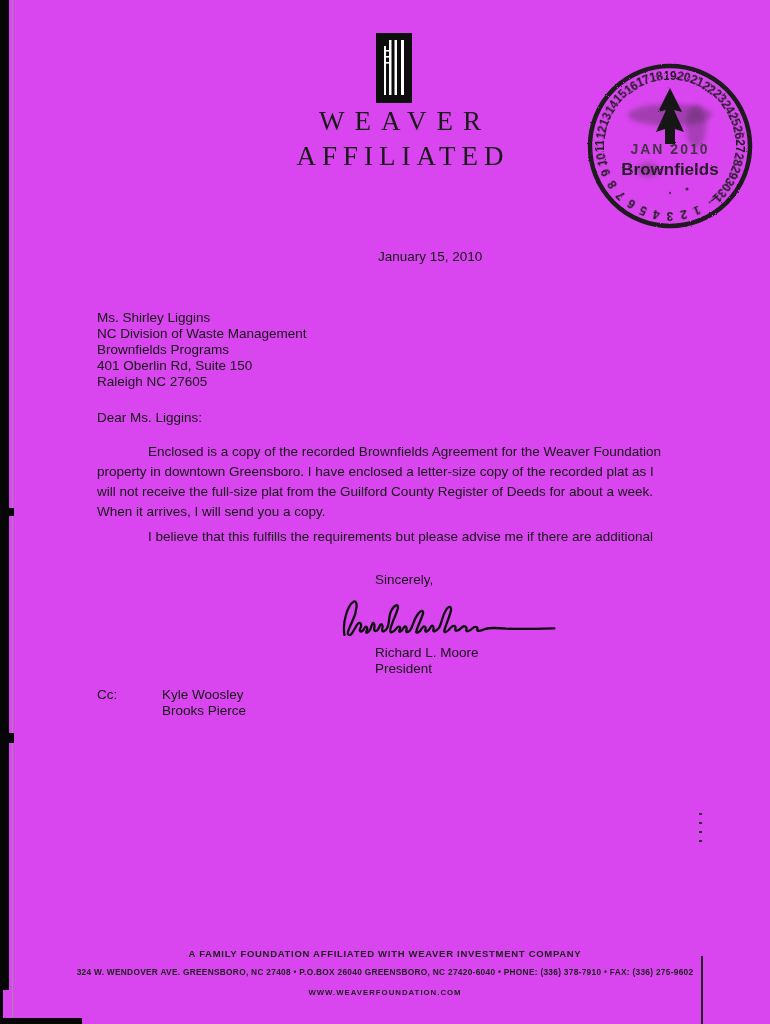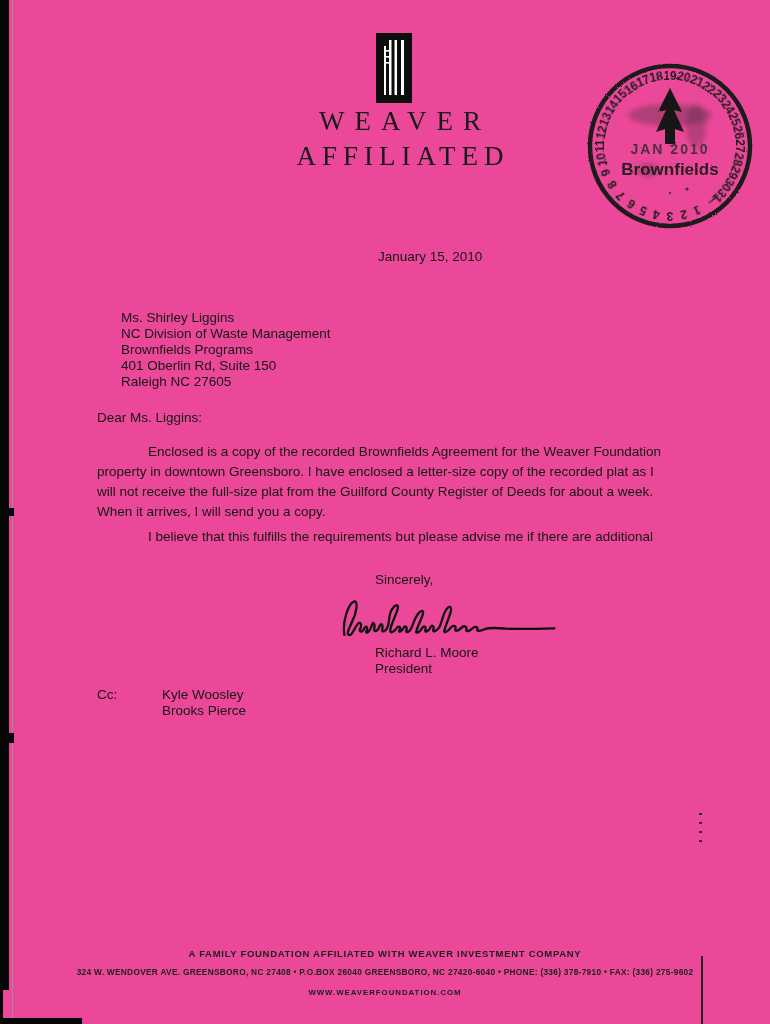--- a/index.html
+++ b/index.html
@@ -1,18 +1,18 @@
 <!DOCTYPE html>
 <html><head>
 <meta charset="utf-8">
 <style>
   html,body{margin:0;padding:0;background:#e8e8e8;}
   .page{
     position:relative;width:770px;height:1024px;margin:0 auto;
-    background:#ec4899;overflow:hidden;
+    background:#d946ef;overflow:hidden;
     font-family:"Liberation Sans",sans-serif;color:#161616;
   }
   
   .edge-left-black{position:absolute;left:0;top:0;width:9px;height:990px;background:#060606;}
   .edge-left-thin{position:absolute;left:0;top:990px;width:3px;height:34px;background:#060606;}
   .edge-gray-line{position:absolute;left:12px;top:0;width:1px;height:1024px;background:#9a9a9a;opacity:.75;}
   .edge-tick-1{position:absolute;left:9px;top:508px;width:5px;height:8px;background:#060606;}
   .edge-tick-2{position:absolute;left:9px;top:733px;width:5px;height:10px;background:#060606;}
   .corner-bar{position:absolute;left:0;top:1018px;width:82px;height:6px;background:#060606;}
   .dotted-artifact{position:absolute;left:699px;top:813px;width:3px;height:32px;
@@ -26,21 +26,21 @@
   .org-line2{font-size:27px;letter-spacing:6px;text-indent:6px;margin-top:4px;}
   
   .stamp{position:absolute;left:584px;top:60px;width:172px;height:172px;}
   .stamp svg text{font-family:"Liberation Sans",sans-serif;}
   .stamp-day{font-size:12px;font-weight:bold;fill:#1c1c1c;text-anchor:middle;dominant-baseline:middle;}
   .stamp-month{font-family:"Liberation Mono",monospace;font-size:14px;font-weight:bold;
     letter-spacing:2px;fill:#2e2e2e;text-anchor:middle;}
   .stamp-program{font-size:17px;font-weight:bold;fill:#1b1b1b;text-anchor:middle;}
   
   .date-line{position:absolute;left:378px;top:249px;font-size:13.5px;}
-  .recipient{position:absolute;left:97px;top:310px;font-size:13.5px;line-height:16px;margin-left:24px;}
+  .recipient{position:absolute;left:97px;top:310px;font-size:13.5px;line-height:16px;}
   .salutation{position:absolute;left:97px;top:410px;font-size:13.5px;}
   .para{position:absolute;left:97px;width:600px;font-size:13.5px;line-height:20px;}
   .para-1{top:442px;}
   .para-2{top:527px;}
   .para .indent{padding-left:51px;}
   .closing{position:absolute;left:375px;top:572px;font-size:13.5px;}
   .signature{position:absolute;left:338px;top:586px;transform:rotate(-1.5deg);}
   .signer{position:absolute;left:375px;top:645px;font-size:13.5px;line-height:16px;}
   .cc-block{position:absolute;left:97px;top:687px;font-size:13.5px;line-height:16px;}
   .cc-label{position:absolute;left:0;top:0;}

